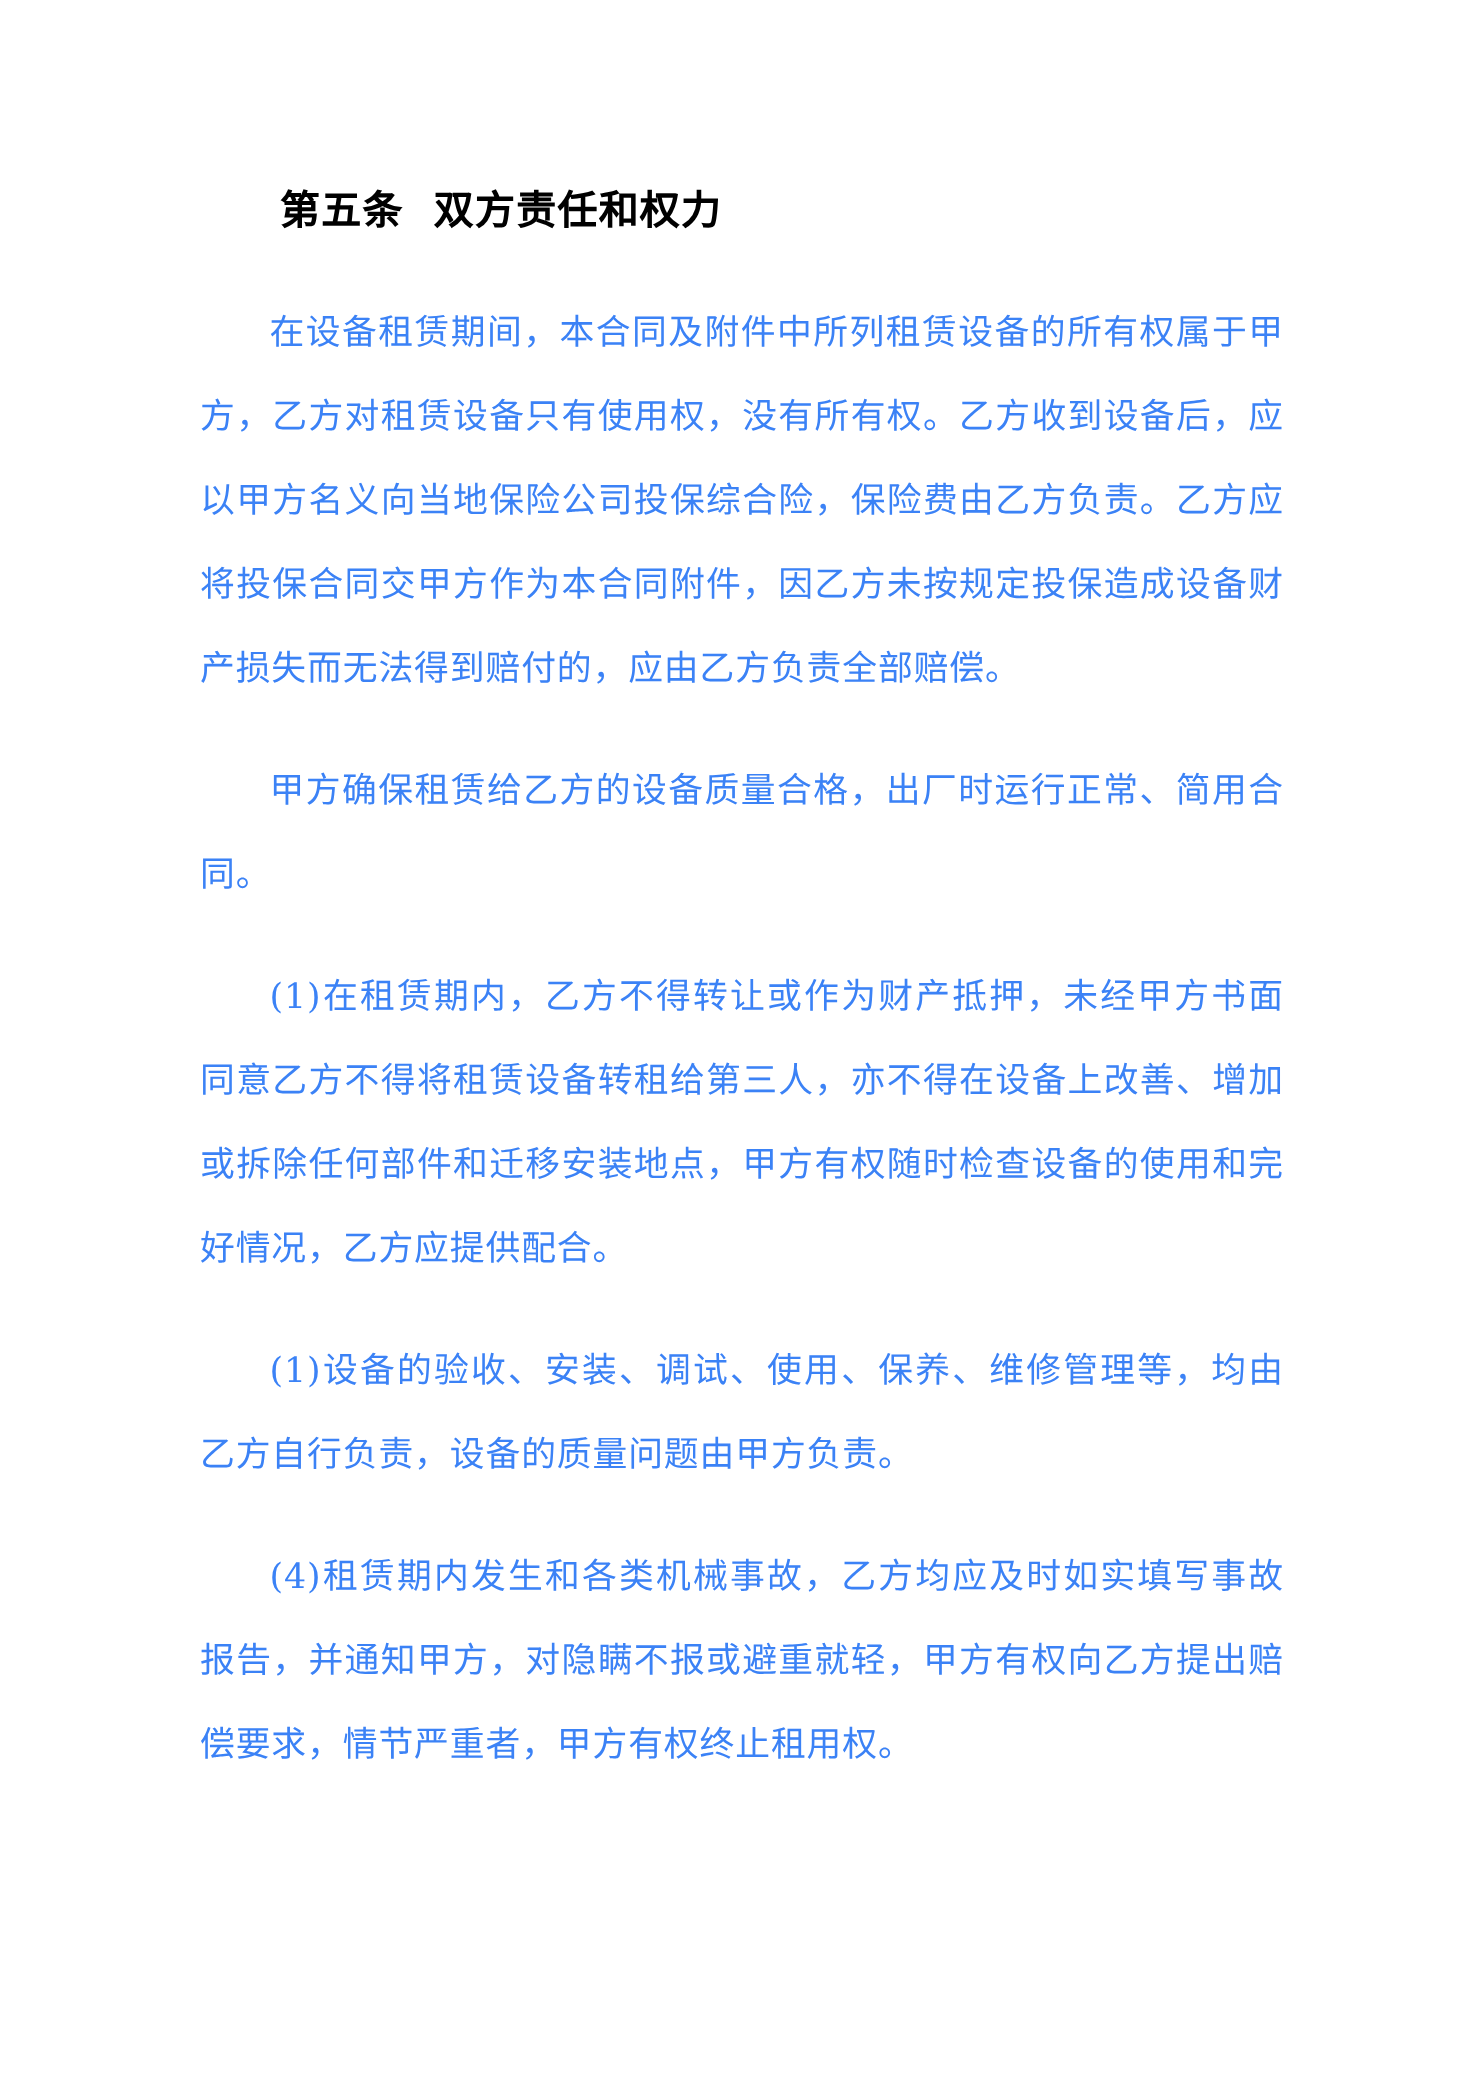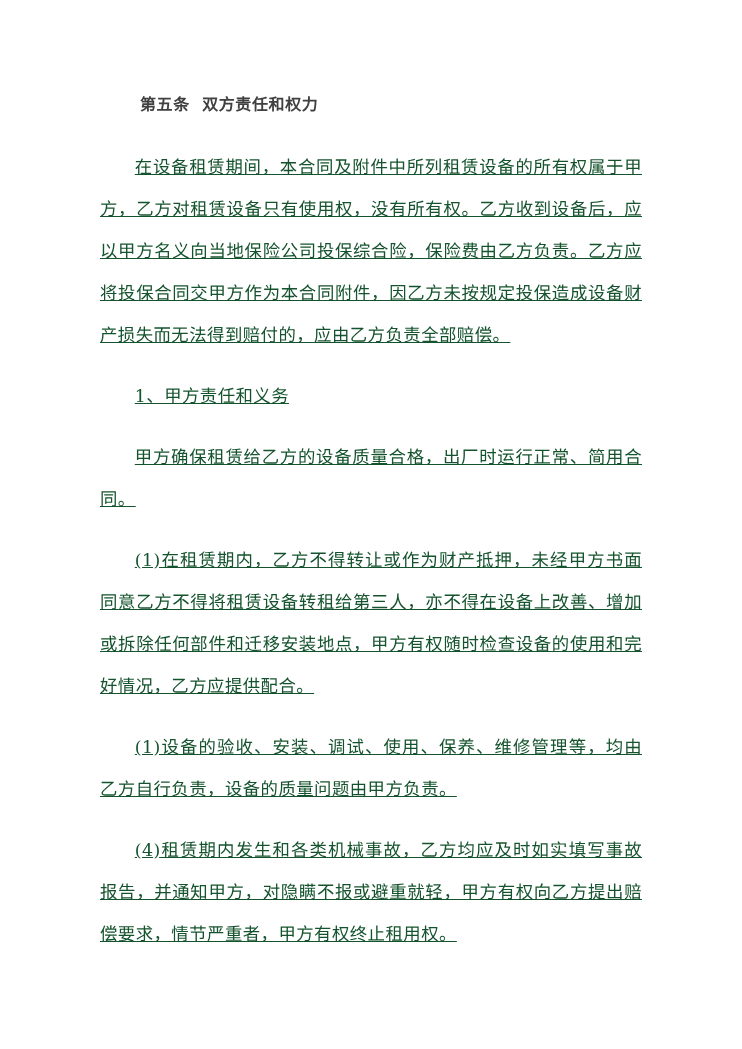--- a/index.html
+++ b/index.html
@@ -23,40 +23,39 @@
   .doc-body {
     position: absolute;
     left: 100px;
     top: 84px;
     width: 542px;
   }
 
   .section-heading {
     font-family: "DejaVu Serif", "Liberation Serif", serif;
     font-weight: bold;
-    font-size: 16px;
+    font-size: 20px;
     line-height: 42px;
     letter-spacing: 0.6px;
-    color: #404040;
+    color: #000000;
     margin: 0 0 20px 0;
     padding-left: 40px;
     white-space: pre;
   }
 
   .para {
     font-size: 17.4px;
     line-height: 42px;
     letter-spacing: 0.45px;
-    color: #14532d;
+    color: #3b82f6;
     margin: 0 0 19px 0;
     text-align: justify;
     text-justify: inter-character;
     text-indent: 2em;
     word-break: break-all;
-    text-decoration: underline;
   }
 
   .para.sub-label {
     margin-bottom: 19px;
   }
 
   .para:last-child {
     margin-bottom: 0;
   }
 
@@ -94,21 +93,20 @@
 <body>
 
 <div class="page">
 
   <div class="doc-body">
 
     <h2 class="section-heading">第五条  双方责任和权力</h2>
 
     <p class="para">在设备租赁期间，本合同及附件中所列租赁设备的所有权属于甲方，乙方对租赁设备只有使用权，没有所有权。乙方收到设备后，应以甲方名义向当地保险公司投保综合险，保险费由乙方负责。乙方应将投保合同交甲方作为本合同附件，因乙方未按规定投保造成设备财产损失而无法得到赔付的，应由乙方负责全部赔偿。</p>
 
-    <p class="para sub-label">1、甲方责任和义务</p>
 
     <p class="para">甲方确保租赁给乙方的设备质量合格，出厂时运行正常、简用合同。</p>
 
 
     <p class="para">(1)在租赁期内，乙方不得转让或作为财产抵押，未经甲方书面同意乙方不得将租赁设备转租给第三人，亦不得在设备上改善、增加或拆除任何部件和迁移安装地点，甲方有权随时检查设备的使用和完好情况，乙方应提供配合。</p>
 
     <p class="para">(1)设备的验收、安装、调试、使用、保养、维修管理等，均由乙方自行负责，设备的质量问题由甲方负责。</p>
 
     <p class="para">(4)租赁期内发生和各类机械事故，乙方均应及时如实填写事故报告，并通知甲方，对隐瞒不报或避重就轻，甲方有权向乙方提出赔偿要求，情节严重者，甲方有权终止租用权。</p>
 

